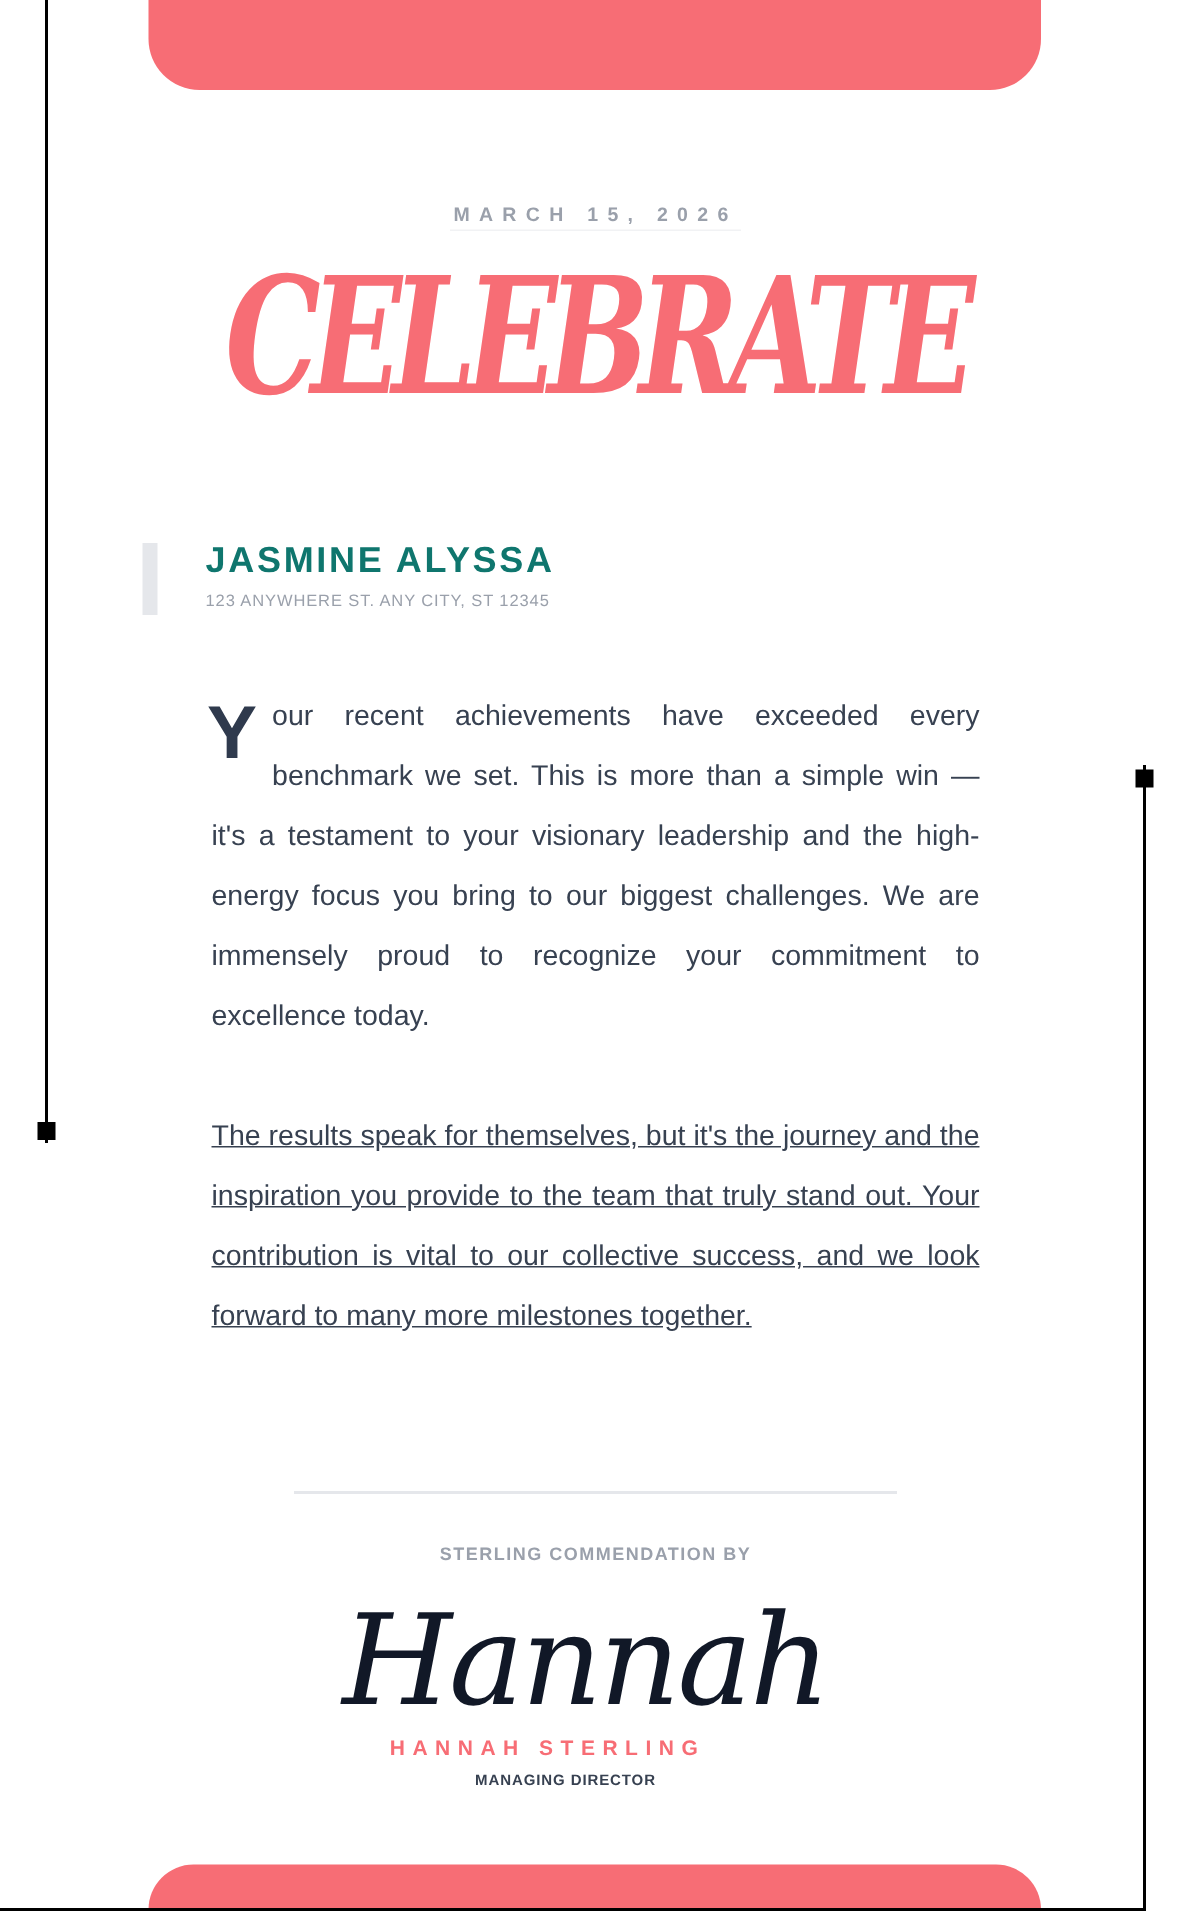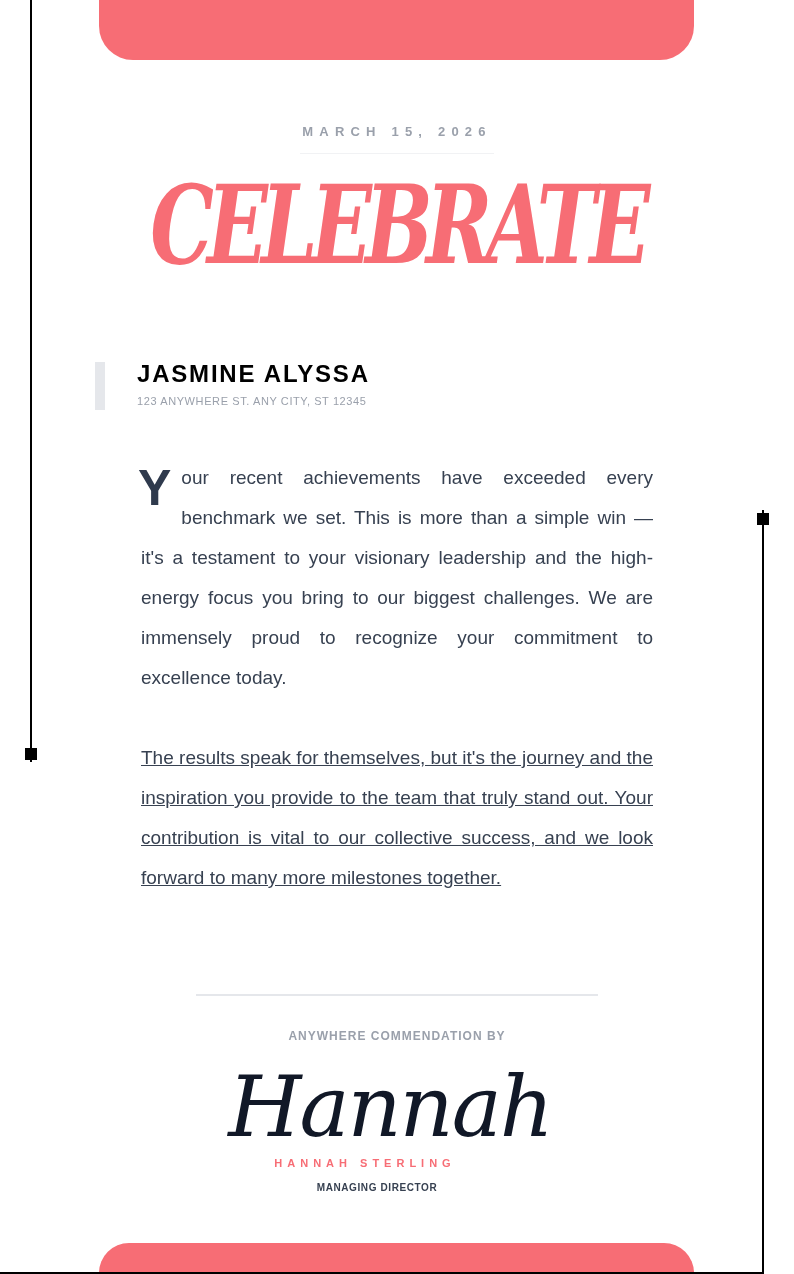--- a/index.html
+++ b/index.html
@@ -71,21 +71,21 @@
       top: 1272px;
       width: 764px;
       height: 2px;
       background: #000;
     }
 
     .date {
       position: absolute;
       left: 0;
       width: 794px;
-      top: 124px;
+      top: 135px;
       text-align: center;
       font-size: 13px;
       font-weight: bold;
       letter-spacing: 6.2px;
       color: #9aa0ab;
     }
     .date-rule {
       position: absolute;
       left: 300px;
       top: 153px;
@@ -117,21 +117,21 @@
       height: 48px;
       background: #e5e7eb;
     }
     .recipient-name {
       position: absolute;
       left: 137px;
       top: 360px;
       font-size: 24px;
       font-weight: bold;
       letter-spacing: 1.8px;
-      color: #000000;
+      color: #0f766e;
     }
     .recipient-address {
       position: absolute;
       left: 137px;
       top: 395px;
       font-size: 11px;
       font-weight: normal;
       letter-spacing: 0.6px;
       color: #9aa0ab;
     }
@@ -185,21 +185,21 @@
       line-height: 110px;
       color: #111827;
       letter-spacing: -2px;
     }
     .signer-name {
       position: absolute;
       left: 0;
       width: 730px;
       top: 1157px;
       text-align: center;
-      font-size: 11px;
+      font-size: 14px;
       font-weight: bold;
       letter-spacing: 5px;
       color: #f76d75;
     }
     .signer-title {
       position: absolute;
       left: 0;
       width: 754px;
       top: 1182px;
       text-align: center;
@@ -228,16 +228,16 @@
 <div class="recipient-bar"></div>
 <div class="recipient-name">JASMINE ALYSSA</div>
 <div class="recipient-address">123 ANYWHERE ST. ANY CITY, ST 12345</div>
 
 <div class="body-text para1">
   <span class="drop-cap">Y</span><span>our recent achievements have exceeded every benchmark we set. This is more than a simple win — it's a testament to your visionary leadership and the high-energy focus you bring to our biggest challenges. We are immensely proud to recognize your commitment to excellence today.</span>
 </div>
 <div class="body-text para2">The results speak for themselves, but it's the journey and the inspiration you provide to the team that truly stand out. Your contribution is vital to our collective success, and we look forward to many more milestones together.</div>
 
 <div class="sig-rule"></div>
-<div class="sig-label">ANYWHERE COMMENDATION BY</div>
+<div class="sig-label">STERLING COMMENDATION BY</div>
 <div class="signature">Hannah</div>
 <div class="signer-name">HANNAH STERLING</div>
 <div class="signer-title">MANAGING DIRECTOR</div>
 
 </body></html>

